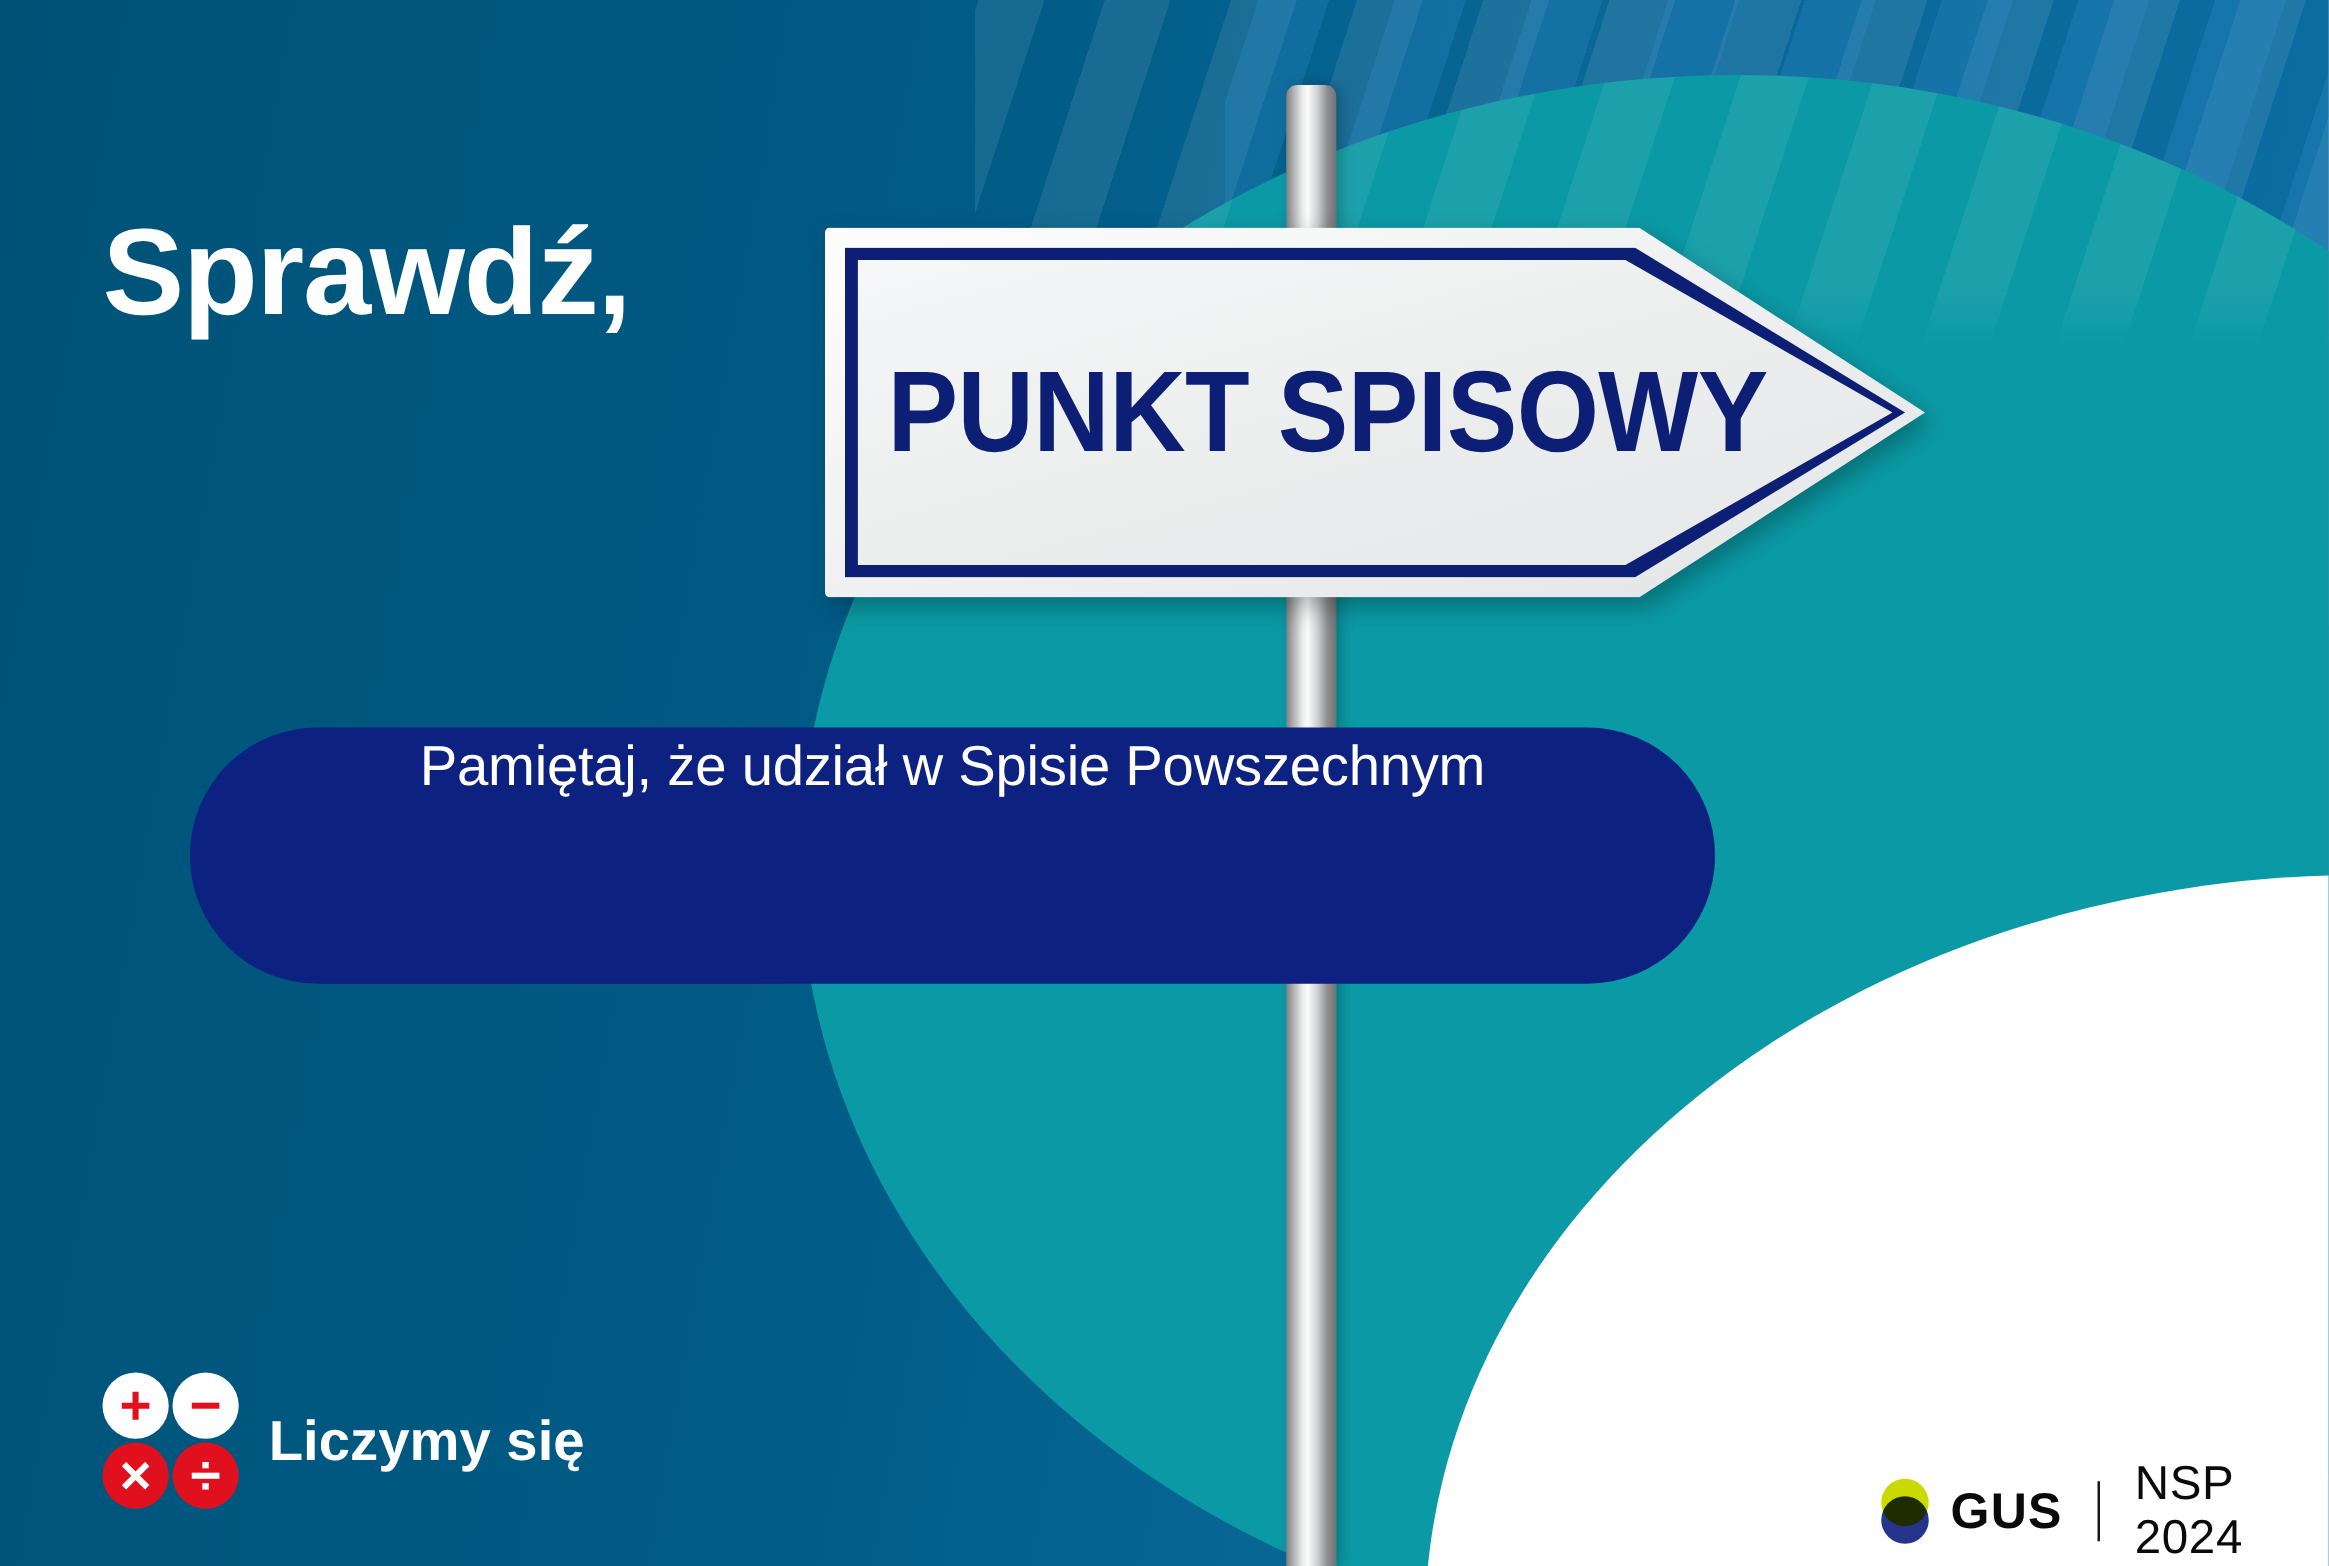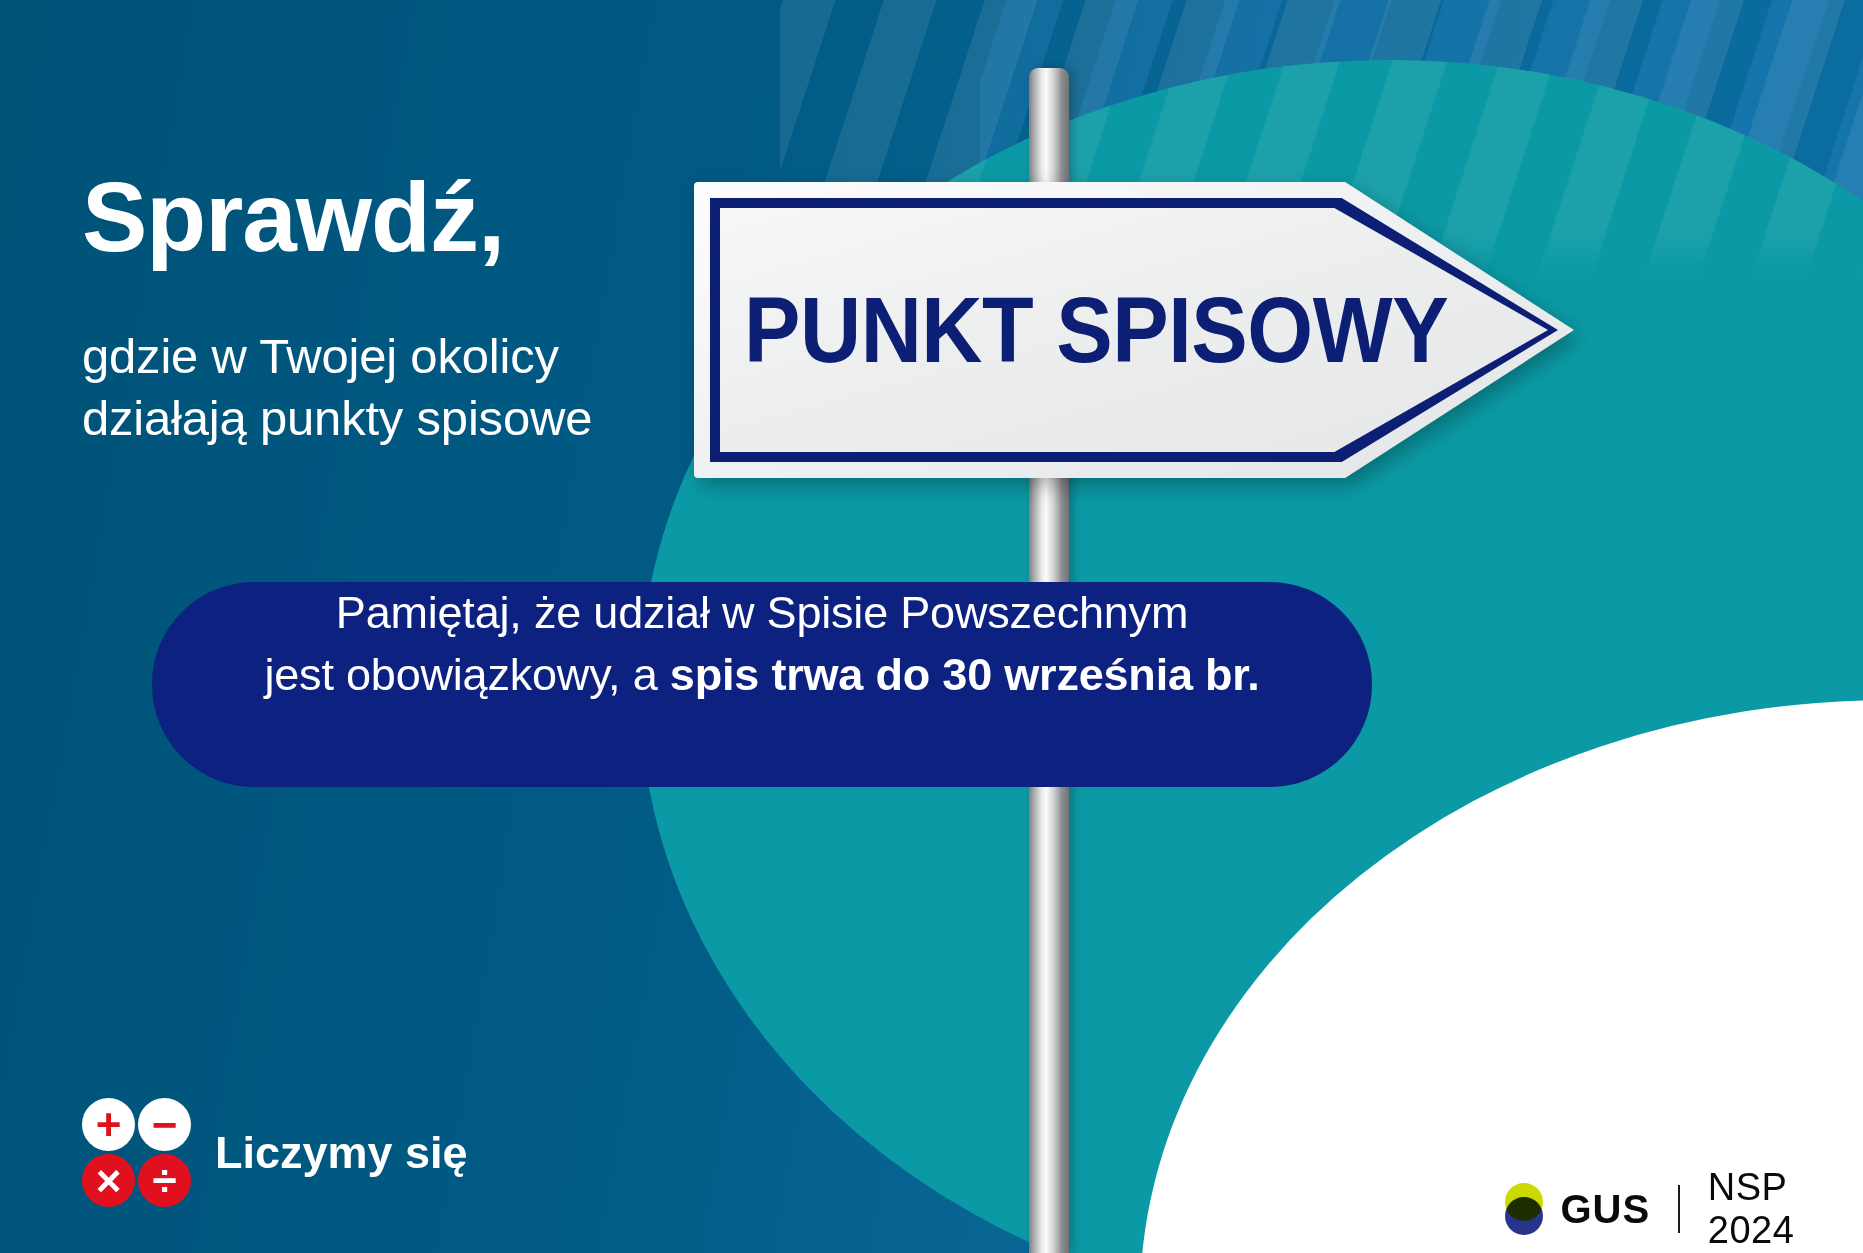--- a/index.html
+++ b/index.html
@@ -118,21 +118,21 @@
       #fbfbfb 43%,
       #cfd1d2 62%,
       #8c8e90 82%,
       #6f7173 100%);
     box-shadow: 4px 0 10px rgba(0,0,0,0.22);
   }
 
   
   .sign-wrap {
     position: absolute;
-    left: 694px;
+    left: 660px;
     top: 182px;
     width: 880px;
     height: 296px;
     filter: drop-shadow(6px 8px 10px rgba(0,0,0,0.28));
   }
   .sign-outer {
     position: absolute;
     inset: 0;
     background: linear-gradient(160deg, #fdfdfd 0%, #f0f1f2 45%, #e3e4e6 100%);
     clip-path: polygon(0 0, 74% 0, 100% 50%, 74% 100%, 0 100%);
@@ -313,30 +313,23 @@
 
   <div class="sign-wrap">
     <div class="sign-outer"></div>
     <div class="sign-inner-border"></div>
     <div class="sign-face"></div>
     <div class="sign-label">PUNKT SPISOWY</div>
   </div>
 
   <div class="headline">Sprawdź,</div>
 
-  <div class="subhead">
-    <div>gdzie w Twojej okolicy</div>
-    <div>działają punkty spisowe</div>
-  </div>
 
   <div class="msgbox">
     <div class="msgbox-line">Pamiętaj, że udział w Spisie Powszechnym</div>
-    <div class="msgbox-line">
-      <span>jest obowiązkowy, a </span><b>spis trwa do 30 września br.</b>
-    </div>
   </div>
 
   <div class="lsdp">
     <div class="lsdp-icons">
       <div class="mark mark-plus">+</div>
       <div class="mark mark-minus">−</div>
       <div class="mark mark-times">×</div>
       <div class="mark mark-div">÷</div>
     </div>
     <div class="lsdp-text">

